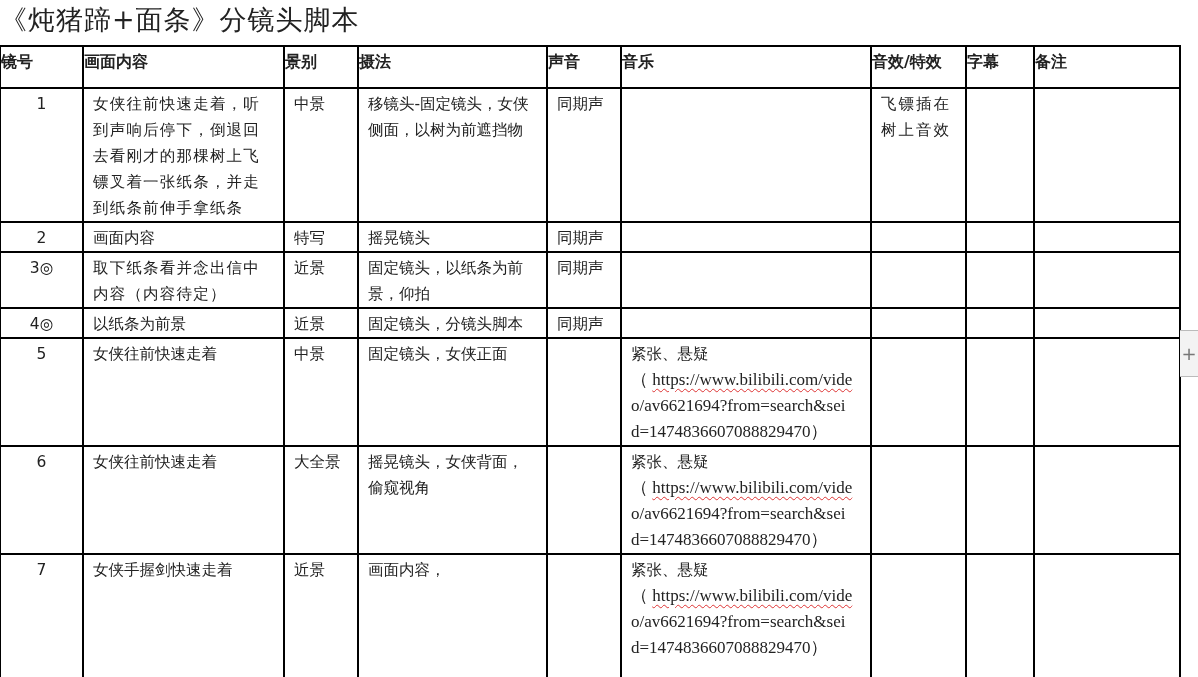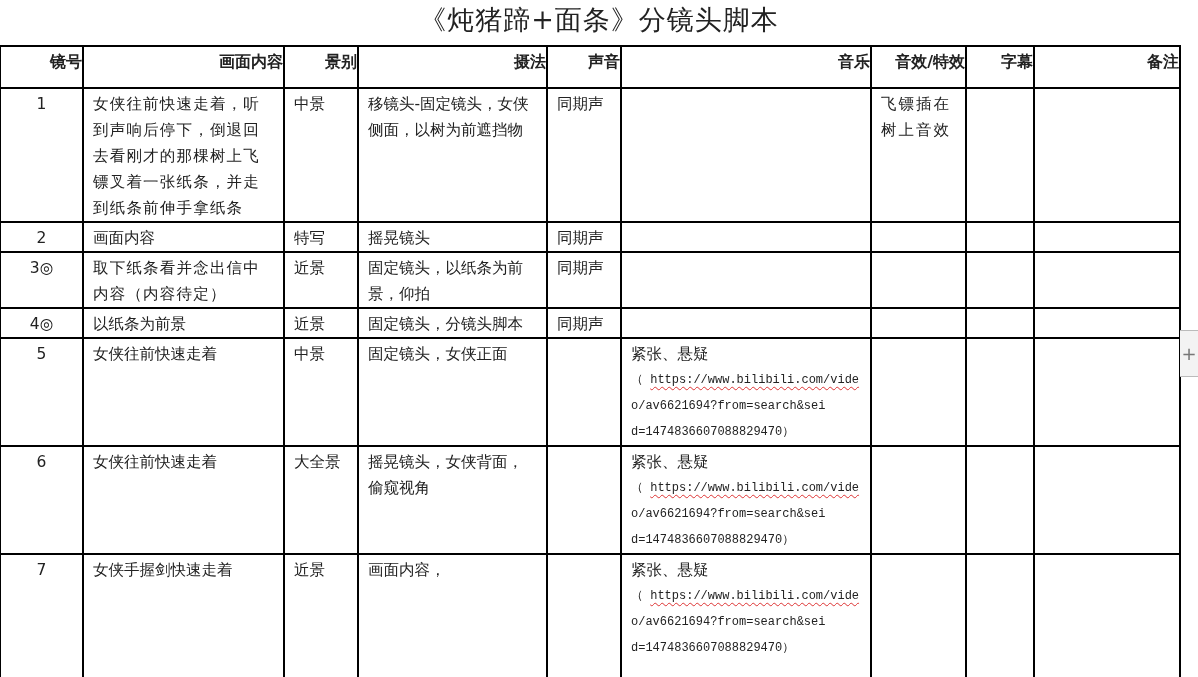--- a/index.html
+++ b/index.html
@@ -1,29 +1,29 @@
 <!DOCTYPE html>
 <html><head>
 <meta charset="utf-8">
 <style>
   html, body { margin: 0; padding: 0; background: #ffffff; }
   body { width: 1198px; height: 677px; overflow: hidden; position: relative;
          font-family: "DejaVu Sans", "Liberation Sans", sans-serif; color: #111; }
-  .title { position: absolute; left: 0; top: 0; width: 1198px; text-align: center;
+  .title { position: absolute; left: 0; top: 0; width: 1198px; text-align: left;
            font-family: "DejaVu Serif", "Liberation Serif", serif; font-size: 27px;
            line-height: 40px; color: #222; letter-spacing: 1px; }
   table.script { position: absolute; left: -1px; top: 45px; border-collapse: collapse;
                  table-layout: fixed; }
   table.script td, table.script th { border: 2px solid #000; padding: 0; vertical-align: top;
                  font-size: 15.5px; line-height: 26px; color: #222; }
-  table.script th { font-weight: bold; height: 38px; padding-top: 2px; text-align: right;
+  table.script th { font-weight: bold; height: 38px; padding-top: 2px; text-align: left;
                  font-size: 16px; }
   td .cell { padding: 2px 8px 0 9px; word-break: break-all; }
   td.num .cell { text-align: center; padding-left: 0; padding-right: 0; }
-  .url { font-family: Liberation Mono, monospace; font-size: 12px; }
+  .url { font-family: Liberation Serif, serif; font-size: 17px; }
   .squiggle { text-decoration: underline wavy #d33; text-decoration-thickness: 1px;
               text-underline-offset: 3px; }
   .add-btn { position: absolute; left: 1180px; top: 330px; width: 18px; height: 45px;
              background: #f3f3f3; border-top: 1px solid #bbb; border-bottom: 1px solid #bbb;
              color: #777; font-size: 18px; line-height: 45px; text-align: center; }
 </style>
 </head>
 <body>
 
 <div class="title">《炖猪蹄+面条》分镜头脚本</div>

